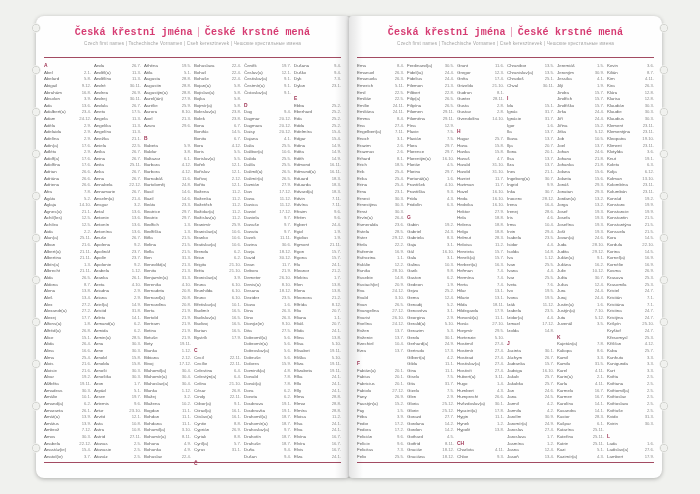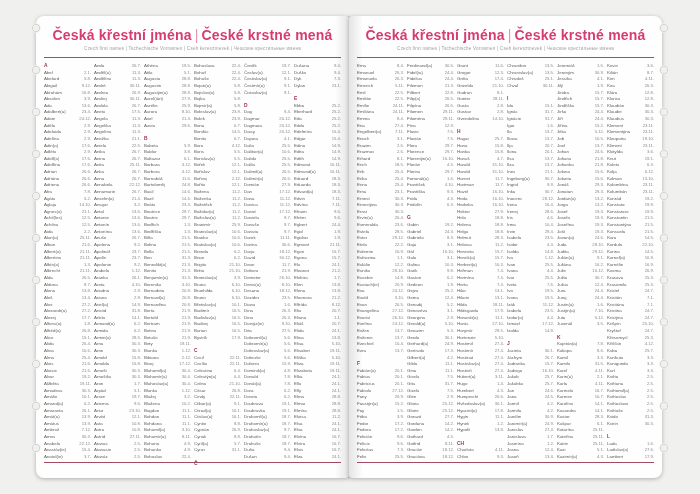--- a/index.html
+++ b/index.html
@@ -18,21 +18,21 @@
   .page.left:after{content:"";position:absolute;right:0;top:0;bottom:0;width:14px;
     background:linear-gradient(to right,rgba(0,0,0,0),rgba(0,0,0,.10));}
   .page.right:after{content:"";position:absolute;left:0;top:0;bottom:0;width:14px;
     background:linear-gradient(to left,rgba(0,0,0,0),rgba(0,0,0,.10));}
   .scallops{position:absolute;top:6px;bottom:6px;width:12px;z-index:3;
     background-image:radial-gradient(circle 4px at 6px 6px, #f0f1ee 3px, #cfd0cc 3.4px, #f0f1ee 4.4px, rgba(0,0,0,0) 5px);
     background-size:12px 42px;background-repeat:repeat-y;}
   .scallops.sl{left:-6px;}
   .scallops.sr{right:-6px;}
   .phead{padding-top:11px;text-align:center;}
-  .ptitle{font-size:14px;font-weight:bold;letter-spacing:.2px;}
+  .ptitle{font-size:10px;font-weight:bold;letter-spacing:.2px;font-family:Liberation Mono, monospace;}
   .t-cz{color:#d63b72;}
   .t-pipe{color:#e596b2;font-weight:normal;padding:0 3px;}
   .t-sk{color:#d63b72;}
   .psub{margin-top:3px;font-size:4.6px;color:#a3a3a3;letter-spacing:.2px;}
   .rule{position:absolute;left:8px;right:8px;height:1px;background:#a34b62;}
   .rule.top{top:41px;}
   .rule.bottom{top:446px;}
   .cols{position:absolute;left:8px;right:8px;top:47px;bottom:18px;display:flex;gap:3px;}
   .col{flex:1 1 0;min-width:0;}
   .row{display:flex;justify-content:space-between;align-items:baseline;height:6.63px;line-height:6.63px;}

